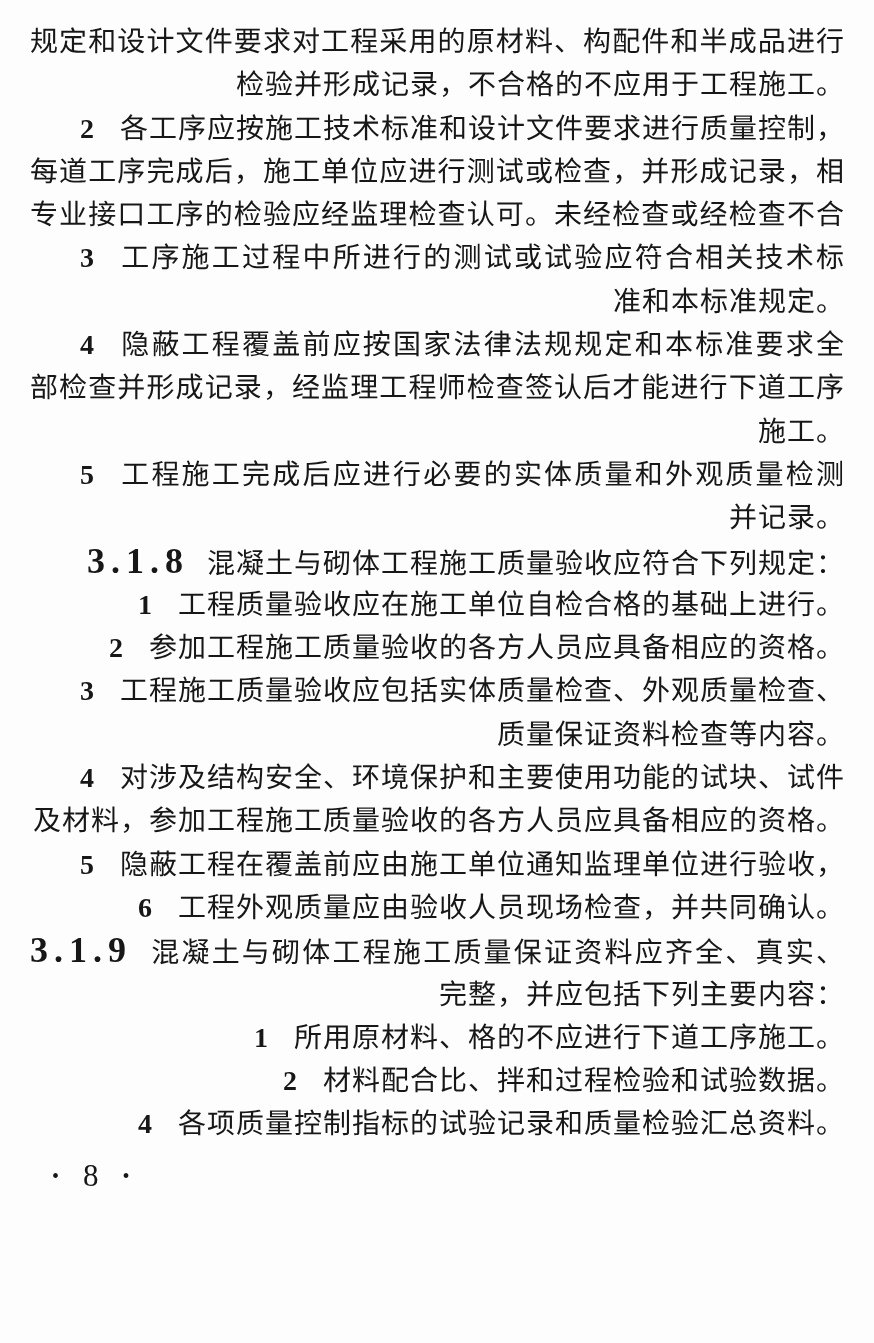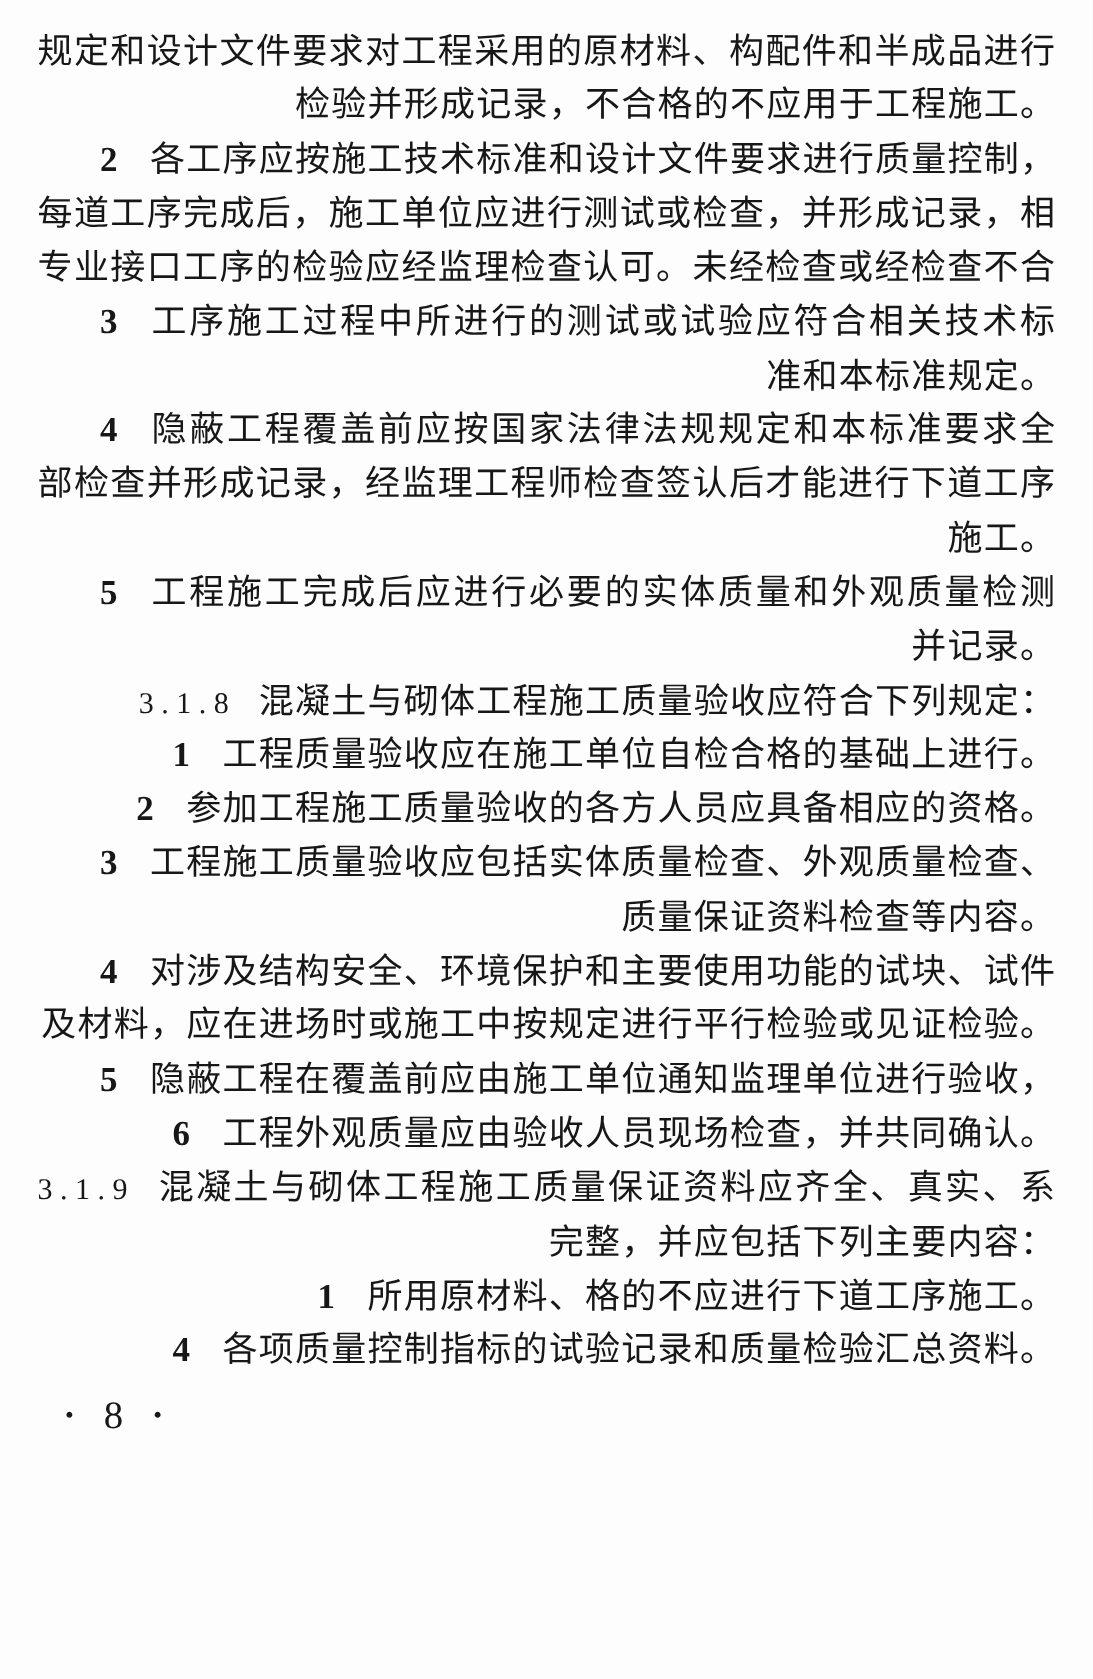--- a/index.html
+++ b/index.html
@@ -41,22 +41,22 @@
   }
   .item-num {
     display: inline-block;
     margin-left: 50px;
     font-weight: bold;
     font-size: 28px;
     font-family: "Liberation Serif", serif;
   }
   .sec-num {
     display: inline-block;
-    font-weight: normal;
-    font-size: 24px;
+    font-weight: bold;
+    font-size: 36px;
     letter-spacing: 6px;
     font-family: "Liberation Serif", serif;
   }
   .num-gap {
     display: inline-block;
     width: 26px;
     height: 1px;
   }
   .line.section .num-gap {
     width: 18px;
@@ -95,26 +95,27 @@
       <div class="line continuation fill"><span class="line-text">部检查并形成记录，经监理工程师检查签认后才能进行下道工序</span></div>
       <div class="line continuation"><span class="line-text">施工。</span></div>
       <div class="line item fill"><span class="item-num">5</span><span class="num-gap"></span><span class="line-text">工程施工完成后应进行必要的实体质量和外观质量检测</span></div>
       <div class="line continuation"><span class="line-text">并记录。</span></div>
       <div class="line section"><span class="sec-num">3.1.8</span><span class="num-gap"></span><span class="line-text">混凝土与砌体工程施工质量验收应符合下列规定：</span></div>
       <div class="line item"><span class="item-num">1</span><span class="num-gap"></span><span class="line-text">工程质量验收应在施工单位自检合格的基础上进行。</span></div>
       <div class="line item"><span class="item-num">2</span><span class="num-gap"></span><span class="line-text">参加工程施工质量验收的各方人员应具备相应的资格。</span></div>
       <div class="line item fill"><span class="item-num">3</span><span class="num-gap"></span><span class="line-text">工程施工质量验收应包括实体质量检查、外观质量检查、</span></div>
       <div class="line continuation"><span class="line-text">质量保证资料检查等内容。</span></div>
       <div class="line item fill"><span class="item-num">4</span><span class="num-gap"></span><span class="line-text">对涉及结构安全、环境保护和主要使用功能的试块、试件</span></div>
-      <div class="line continuation"><span class="line-text">及材料，应在进场时或施工中按规定进行平行检验或见证检验。</span></div>
+      <div class="line continuation"><span class="line-text">及材料，参加工程施工质量验收的各方人员应具备相应的资格。</span></div>
       <div class="line item fill"><span class="item-num">5</span><span class="num-gap"></span><span class="line-text">隐蔽工程在覆盖前应由施工单位通知监理单位进行验收，</span></div>
       <div class="line item"><span class="item-num">6</span><span class="num-gap"></span><span class="line-text">工程外观质量应由验收人员现场检查，并共同确认。</span></div>
       <div class="line section fill"><span class="sec-num">3.1.9</span><span class="num-gap"></span><span class="line-text">混凝土与砌体工程施工质量保证资料应齐全、真实、系统、</span></div>
       <div class="line continuation"><span class="line-text">完整，并应包括下列主要内容：</span></div>
       <div class="line item"><span class="item-num">1</span><span class="num-gap"></span><span class="line-text">所用原材料、格的不应进行下道工序施工。</span></div>
+      <div class="line item"><span class="item-num">2</span><span class="num-gap"></span><span class="line-text">材料配合比、拌和过程检验和试验数据。</span></div>
       <div class="line item"><span class="item-num">4</span><span class="num-gap"></span><span class="line-text">各项质量控制指标的试验记录和质量检验汇总资料。</span></div>
     </div>
   <div class="footer">
     <span class="dot">•</span>
     <span class="pagenum">8</span>
     <span class="dot">•</span>
   </div>
 </div>
 
 </body></html>

